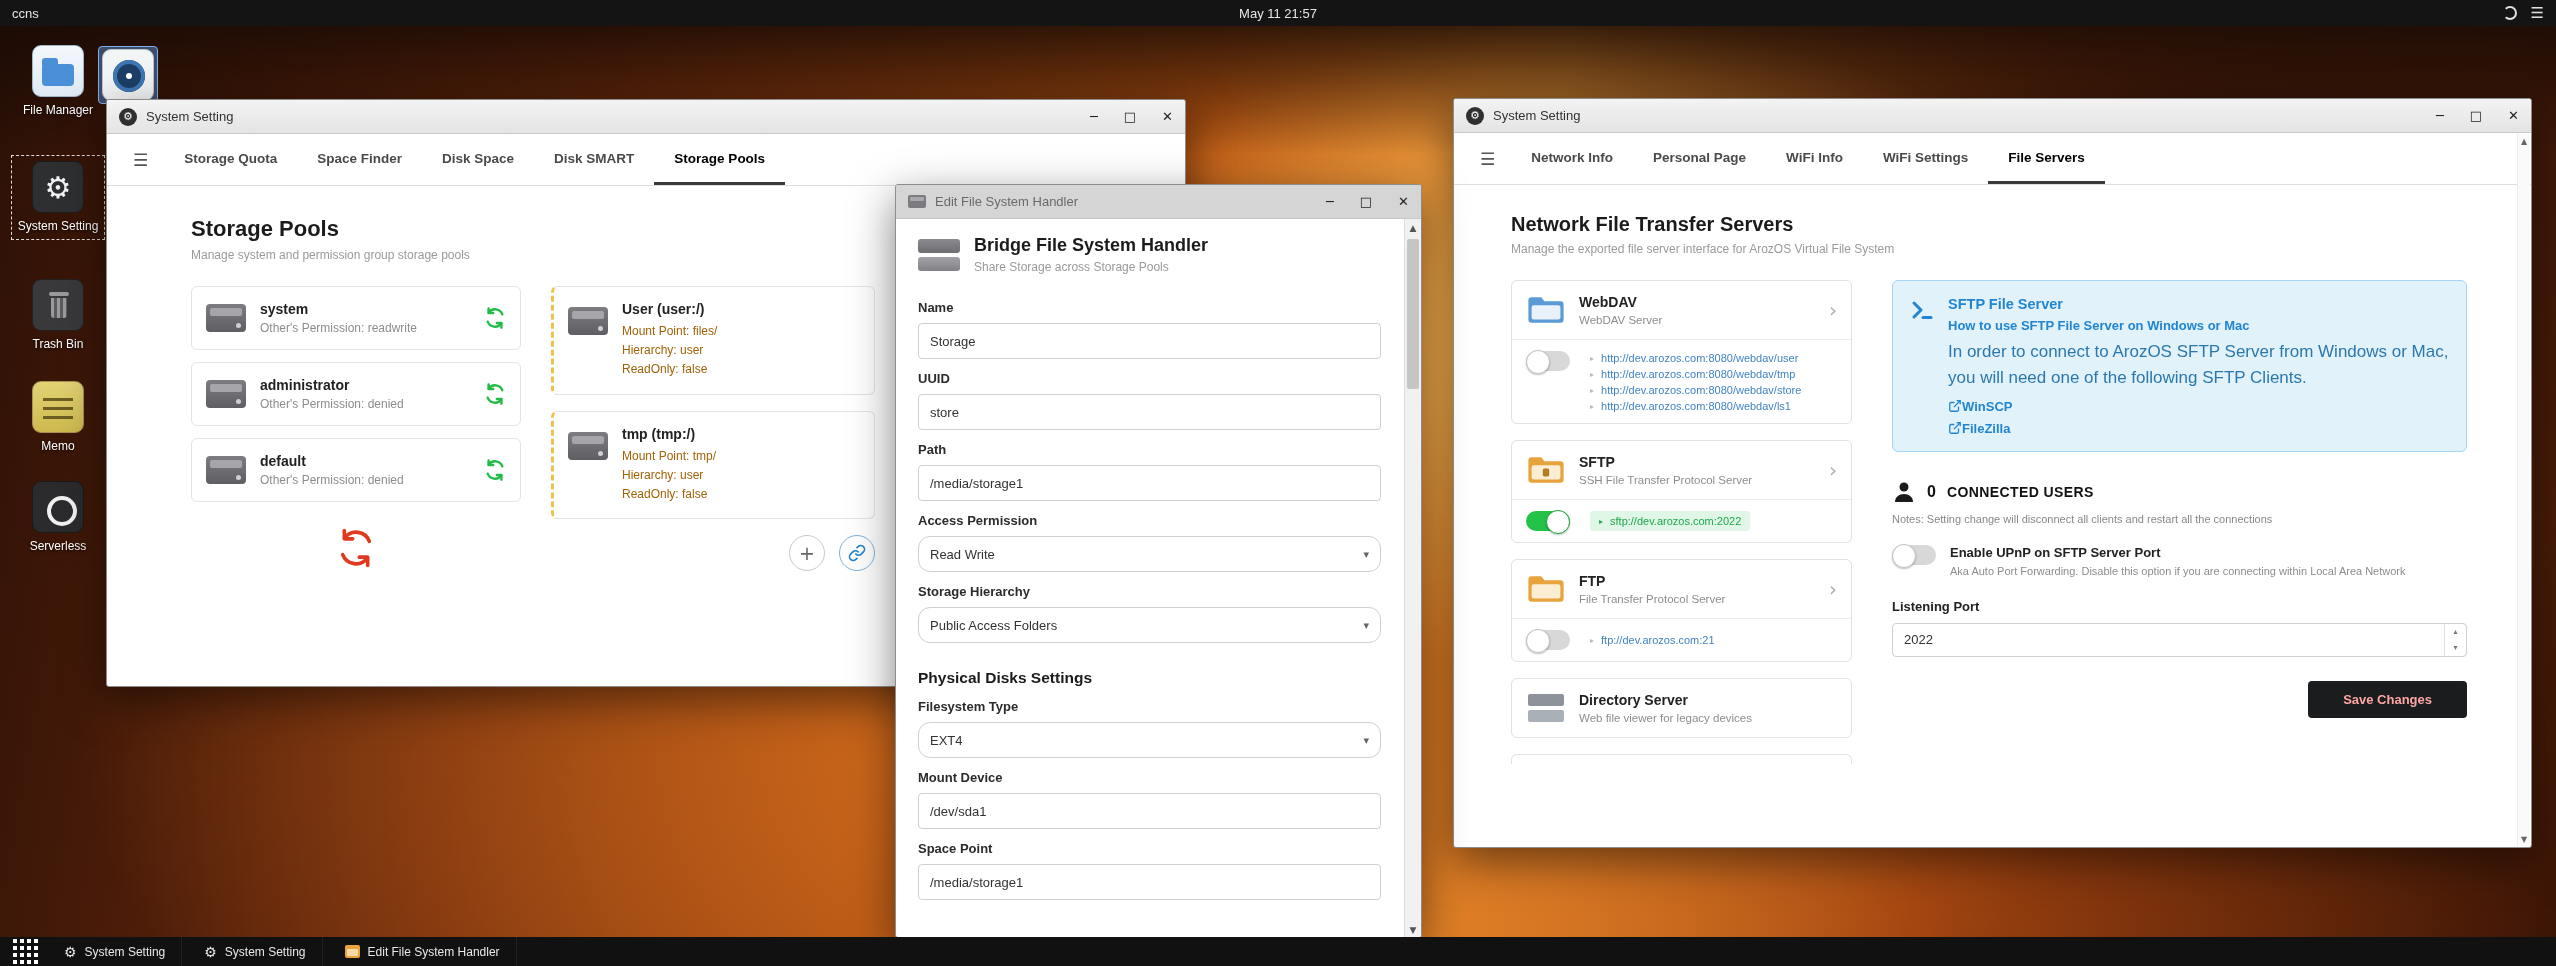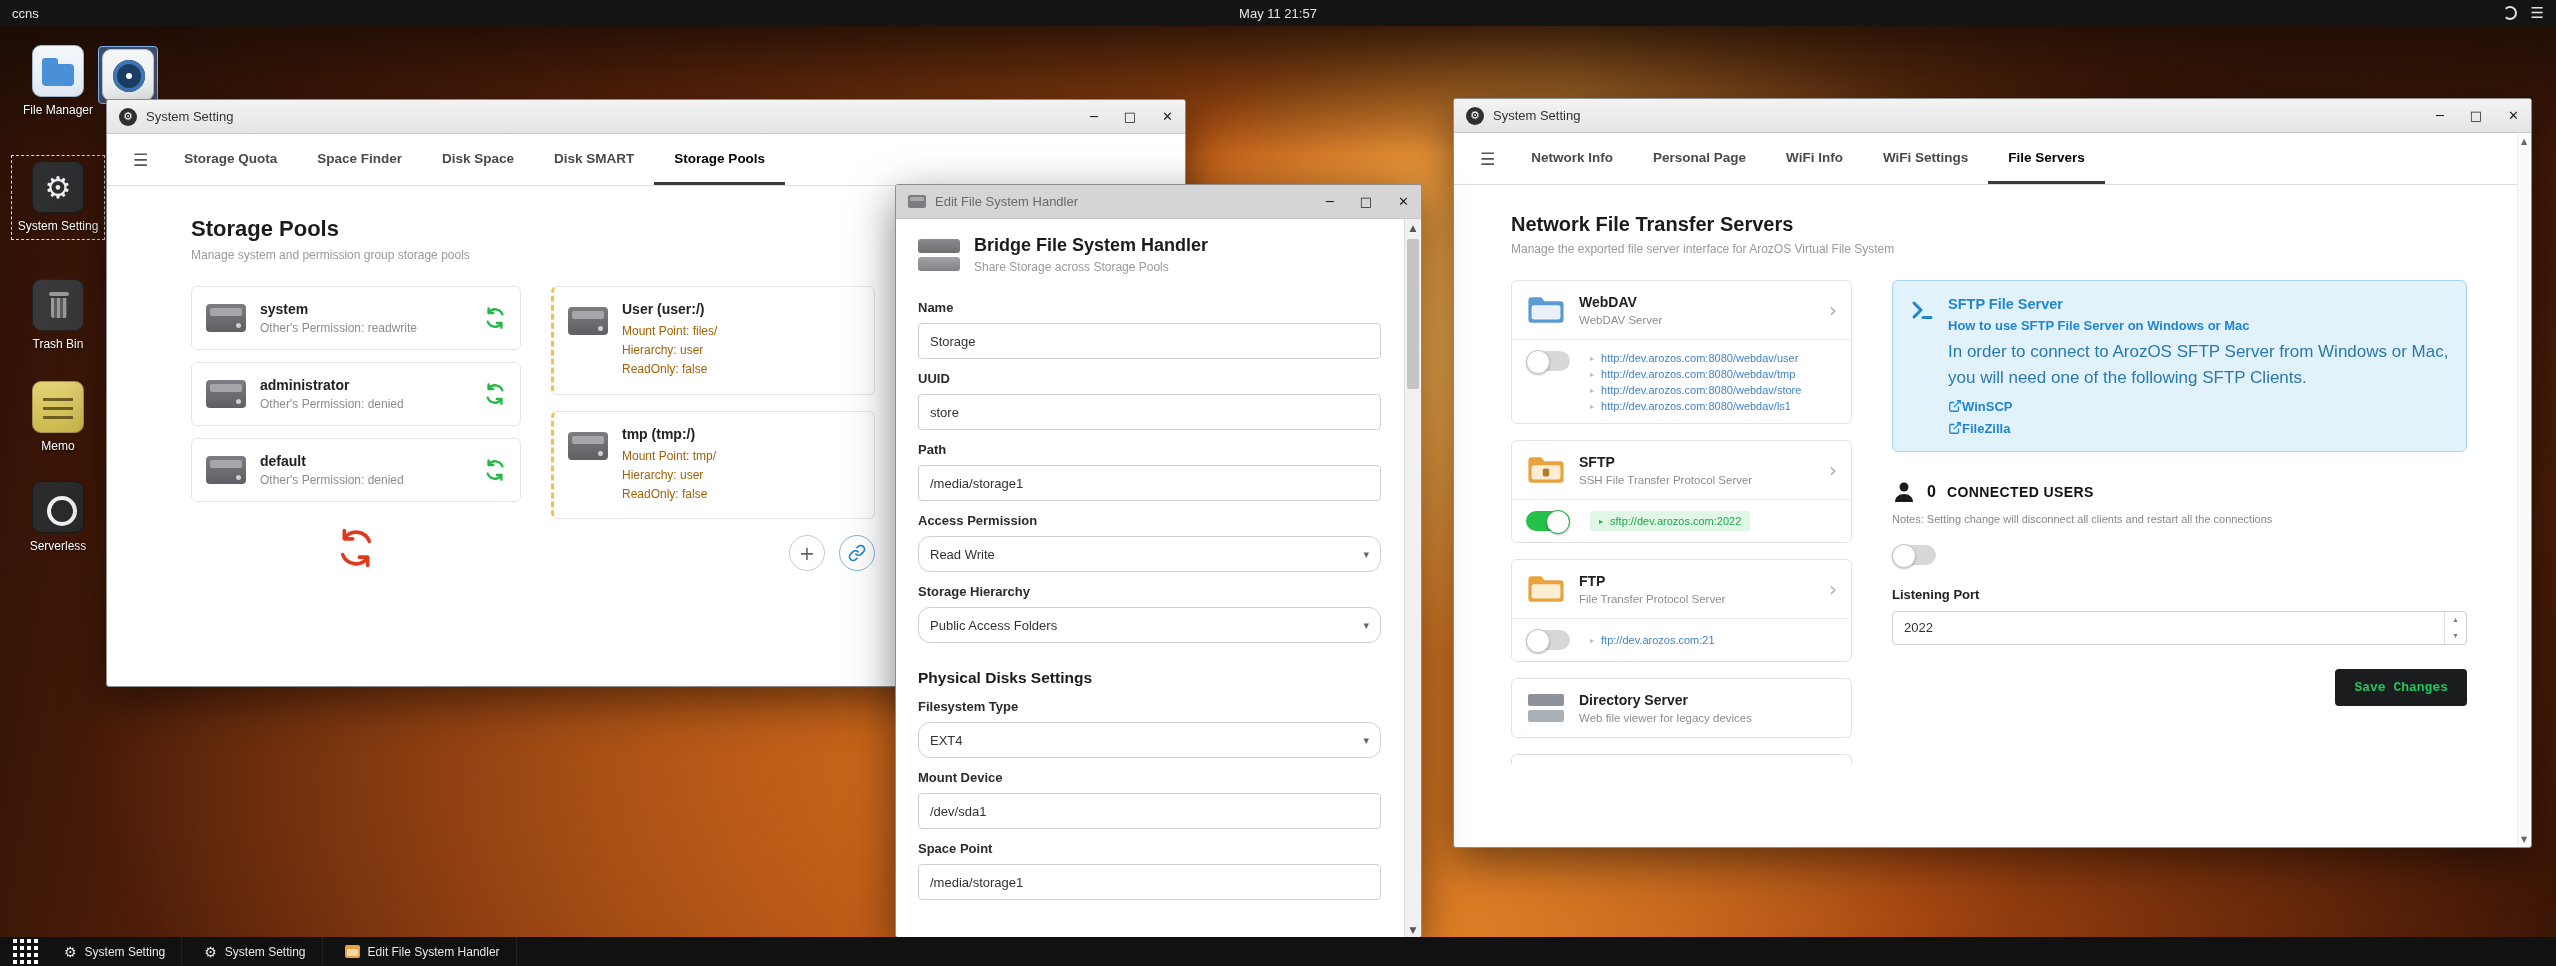--- a/index.html
+++ b/index.html
@@ -169,22 +169,22 @@
   .upnp-label { font-size:13px; font-weight:700; color:#222; }
   .upnp-desc { font-size:11px; color:#8d8d8d; margin-top:5px; }
   .port-label { font-size:13px; font-weight:700; color:#222; margin-top:22px; }
   .port-wrap { position:relative; margin-top:9px; }
   .port-input { width:100%; height:34px; border:1px solid #cfcfcf; border-radius:4px; padding:0 30px 0 11px; font-size:13px;
     color:#333; font-family:"Liberation Sans", sans-serif; outline:none; }
   .spinner { position:absolute; right:1px; top:1px; bottom:1px; width:22px; border-left:1px solid #e0e0e0;
     display:flex; flex-direction:column; }
   .spin-btn { flex:1; display:flex; align-items:center; justify-content:center; font-size:8px; color:#777; cursor:pointer; }
   .save-row { display:flex; justify-content:flex-end; margin-top:24px; }
-  .save-btn { background:#1b1c1d; color:#22c55e; font-size:13px; font-weight:700; border:none; border-radius:4px;
-    padding:11px 19px; cursor:pointer; font-family:Liberation Mono, monospace; }
+  .save-btn { background:#1b1c1d; color:#fca5a5; font-size:13px; font-weight:700; border:none; border-radius:4px;
+    padding:11px 35px; cursor:pointer; font-family:Liberation Sans, sans-serif; }
   .scroll3 { position:absolute; top:35px; right:1px; bottom:1px; width:13px; background:#fafafa; border-left:1px solid #ececec; }
   .scroll3 .scr-arr { height:14px; font-size:8px; color:#666; }
 
   
   .taskbar { position:absolute; left:0; right:0; bottom:0; height:29px; background:#111; z-index:50;
     display:flex; align-items:center; padding:0 8px; gap:6px; }
   .start-btn { width:34px; height:29px; display:flex; align-items:center; justify-content:center; cursor:pointer; }
   .dots { width:4px; height:4px; background:#fff; position:relative; margin-right:21px; margin-bottom:21px;
     box-shadow:7px 0 #fff,14px 0 #fff,21px 0 #fff,
                0 7px #fff,7px 7px #fff,14px 7px #fff,21px 7px #fff,
@@ -497,20 +497,24 @@
                 <circle cx="12" cy="7" r="4.5" fill="#1b1b1b"></circle>
                 <path d="M3 22c0-5 4-8 9-8s9 3 9 8z" fill="#1b1b1b"></path>
               </svg>
             <span class="cu-count">0</span>
             <span class="cu-label">CONNECTED USERS</span>
           </div>
           <div class="cu-note">Notes: Setting change will disconnect all clients and restart all the connections</div>
 
           <div class="upnp-row">
             <span class="toggle"></span>
+            <span>
+              <div class="upnp-label">Enable UPnP on SFTP Server Port</div>
+              <div class="upnp-desc">Aka Auto Port Forwarding. Disable this option if you are connecting within Local Area Network</div>
+            </span>
           </div>
 
           <div class="port-label">Listening Port</div>
           <div class="port-wrap">
             <input class="port-input" value="2022" style="">
             <span class="spinner">
               <span class="spin-btn glyph">▴</span>
               <span class="spin-btn glyph">▾</span>
             </span>
           </div>

